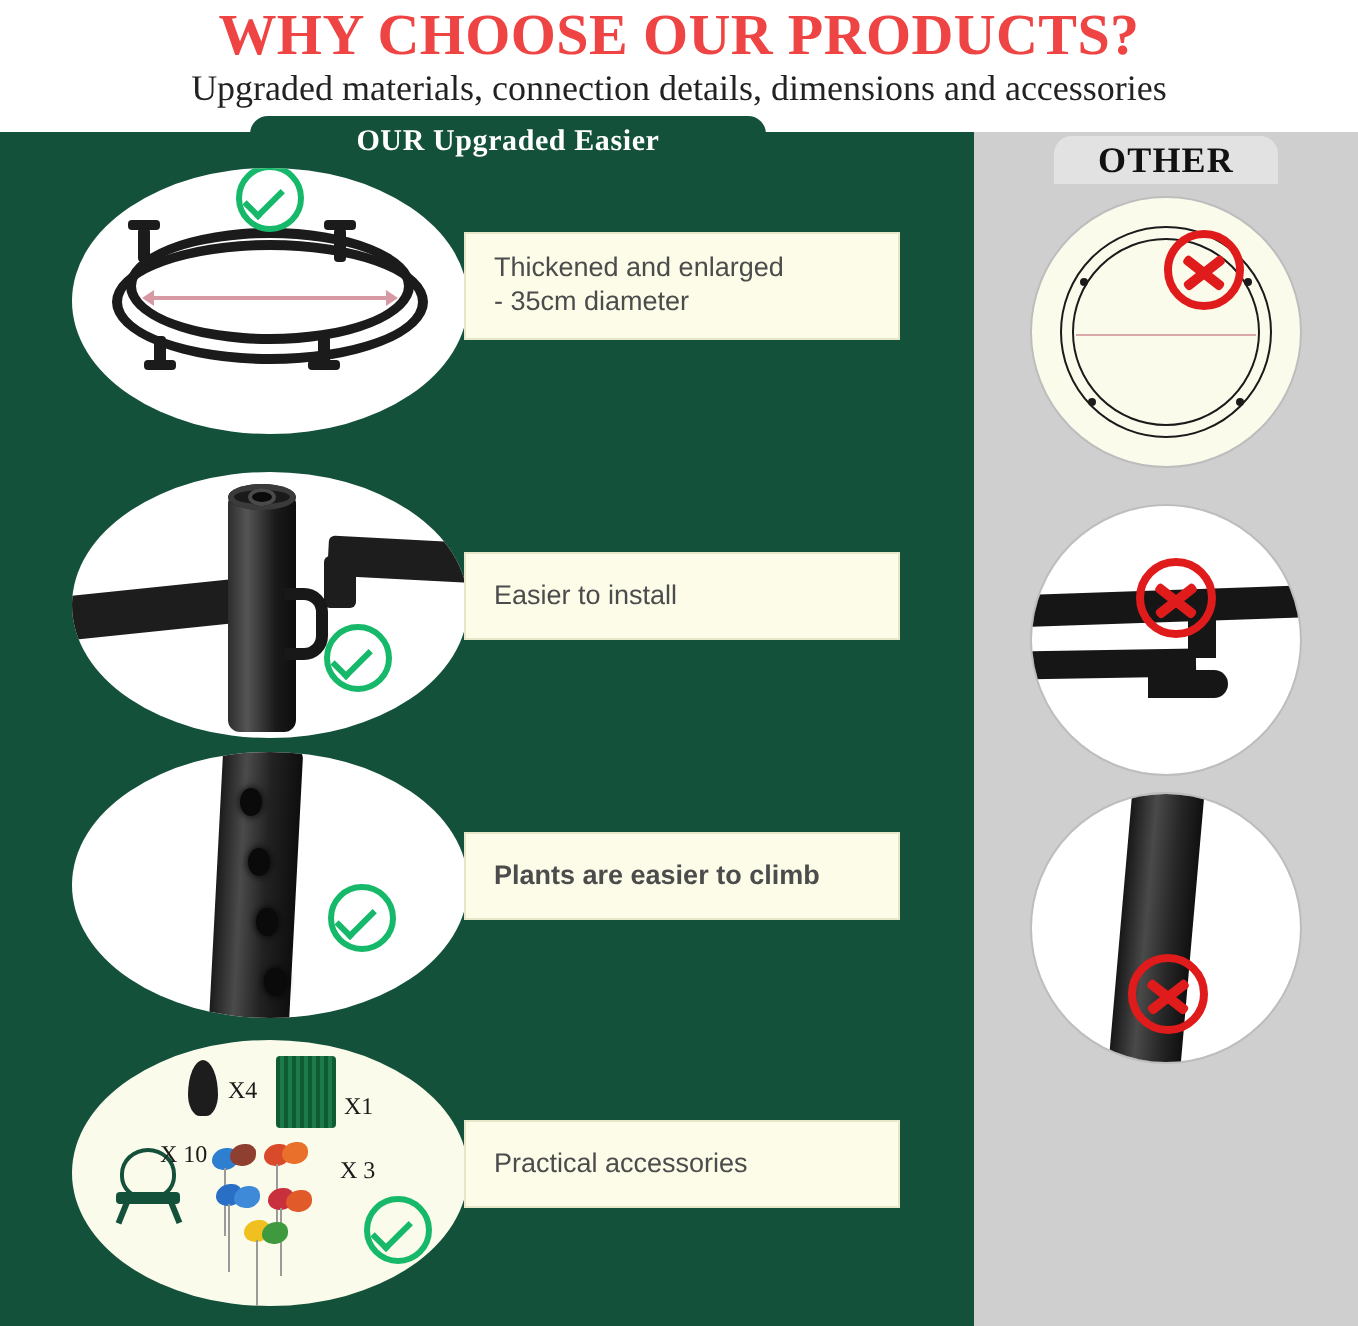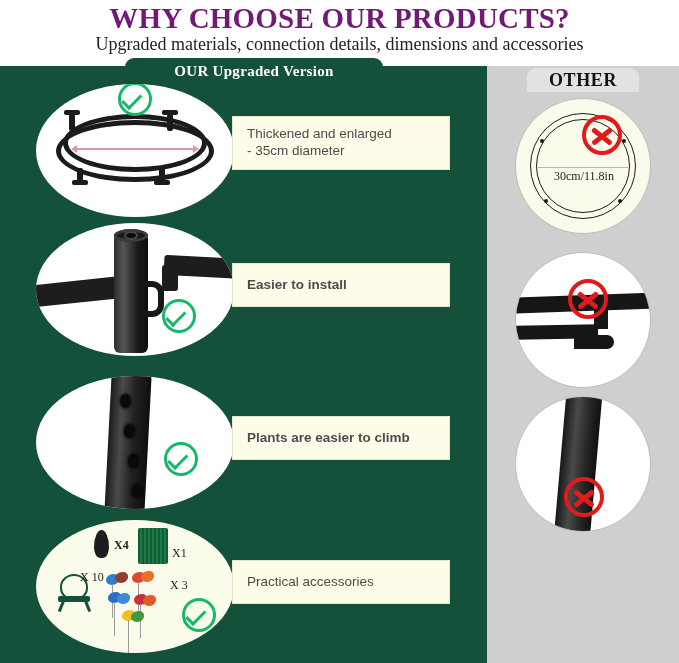--- a/index.html
+++ b/index.html
@@ -10,21 +10,21 @@
     overflow:hidden;
     position:relative;
   }
   #page{position:relative;width:679px;height:663px;overflow:hidden;background:#fff;}
 
   
   .hdr{position:absolute;left:0;top:0;width:679px;height:66px;background:#fff;}
   .hdr-title{
     position:absolute;left:0;top:2px;width:679px;text-align:center;
     font-family:"Liberation Serif", serif;
-    font-size:29px;font-weight:700;color:#701a75;letter-spacing:.2px;
+    font-size:29px;font-weight:700;color:#ef4444;letter-spacing:.2px;
     white-space:nowrap;
   }
   .hdr-sub{
     position:absolute;left:0;top:34px;width:679px;text-align:center;
     font-family:"Liberation Serif", serif;
     font-size:18px;font-weight:400;color:#222;white-space:nowrap;
   }
 
   
   .panel-our{
@@ -49,21 +49,21 @@
     background:#e2e2e2;border-radius:9px 9px 0 0;
     color:#111;
     font-family:"Liberation Serif", serif;
     font-size:18px;font-weight:700;letter-spacing:.6px;
     display:flex;align-items:center;justify-content:center;z-index:6;
   }
 
   
   .row{position:absolute;left:0;width:487px;height:145px;}
   .row-0{top:80px;}
-  .row-1{top:219px;font-weight:bold;}
+  .row-1{top:232px;}
   .row-2{top:372px;font-weight:bold;}
   .row-3{top:516px;}
 
   .bubble{
     position:absolute;left:36px;top:4px;width:198px;height:133px;
     border-radius:50%;
     background:#ffffff;
     overflow:hidden;
   }
   .bubble.cream{background:#fbfbec;}
@@ -247,21 +247,21 @@
 
   <div class="hdr">
     <div class="hdr-title">WHY CHOOSE OUR PRODUCTS?</div>
     <div class="hdr-sub">Upgraded materials, connection details, dimensions and accessories</div>
   </div>
 
   <div class="panel-our"></div>
 
   <div class="panel-other"></div>
 
-  <div class="tab-our">OUR  Upgraded Version</div>
+  <div class="tab-our">OUR  Upgraded Easier</div>
   <div class="tab-other">OTHER</div>
 
   <div class="row row-0">
     <div class="bubble">
       <div class="ring-wrap">
         <div class="leg-cap" style="left:28px;top:26px;"></div>
         <div class="leg" style="left:33px;top:30px;"></div>
         <div class="leg-cap" style="left:126px;top:26px;"></div>
         <div class="leg" style="left:131px;top:30px;"></div>
         <div class="ring-inner"></div>
@@ -307,21 +307,21 @@
     </div>
     <div class="callout">
       <span class="callout-txt">Plants are easier to climb</span>
     </div>
   </div>
 
   <div class="row row-3">
     <div class="bubble cream">
 
       <div class="acc-cap"></div>
-      <div class="acc-lbl" style="left:78px;top:18px;font-weight:bold;">X4</div>
+      <div class="acc-lbl" style="left:78px;top:18px;">X4</div>
 
       <div class="acc-ties"></div>
       <div class="acc-lbl" style="left:136px;top:26px;">X1</div>
 
       <div class="acc-clip">
         <div class="c-ring"></div>
         <div class="c-bar"></div>
         <div class="c-leg" style="left:6px;transform:rotate(22deg);"></div>
         <div class="c-leg" style="left:32px;transform:rotate(-22deg);"></div>
       </div>
@@ -364,21 +364,20 @@
   <div class="panel-other" style="background:transparent;">
 
     <div class="ocircle oc-0">
       <div class="o-ring-out"></div>
       <div class="o-ring-in"></div>
       <div class="o-dot" style="left:24px;top:40px;"></div>
       <div class="o-dot" style="left:106px;top:40px;"></div>
       <div class="o-dot" style="left:28px;top:100px;"></div>
       <div class="o-dot" style="left:102px;top:100px;"></div>
       <div class="o-dimline"></div>
-      <div class="o-dimtxt">30cm/11.8in</div>
       <div class="cross" style="left:66px;top:16px;"></div>
     </div>
 
     <div class="ocircle oc-1">
       <div class="o-bar-a"></div>
       <div class="o-bar-d"></div>
       <div class="o-bar-b"></div>
       <div class="o-bar-c"></div>
       <div class="cross" style="left:52px;top:26px;"></div>
     </div>

